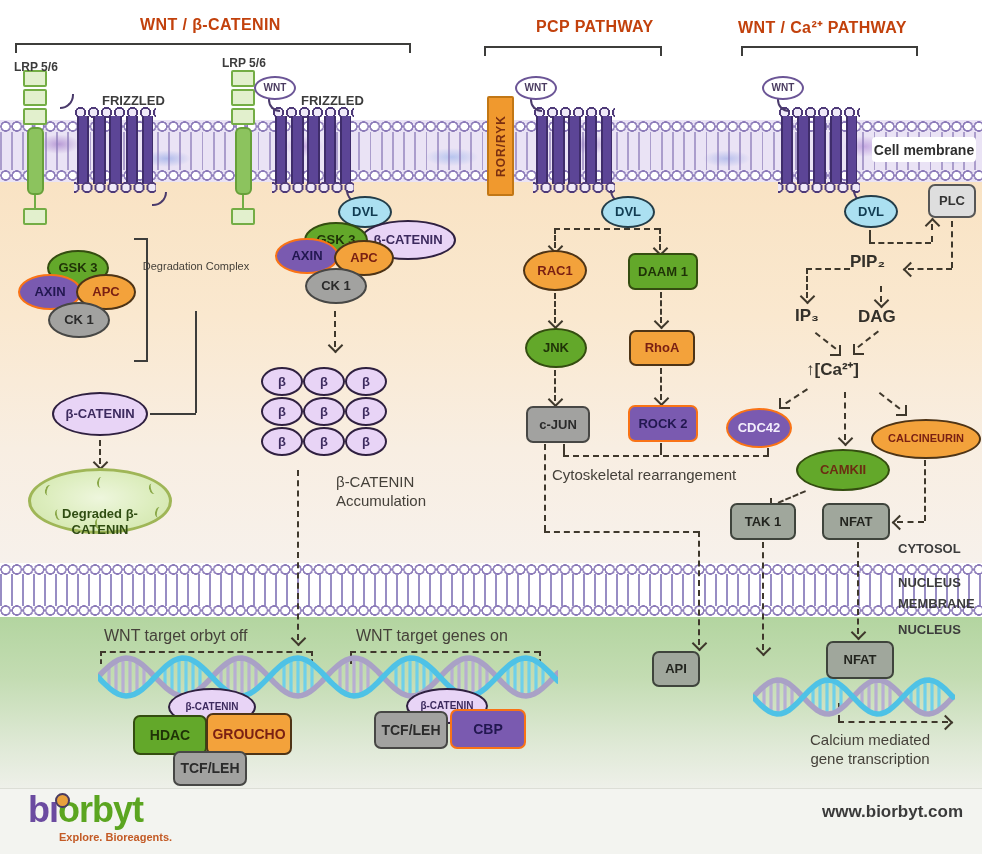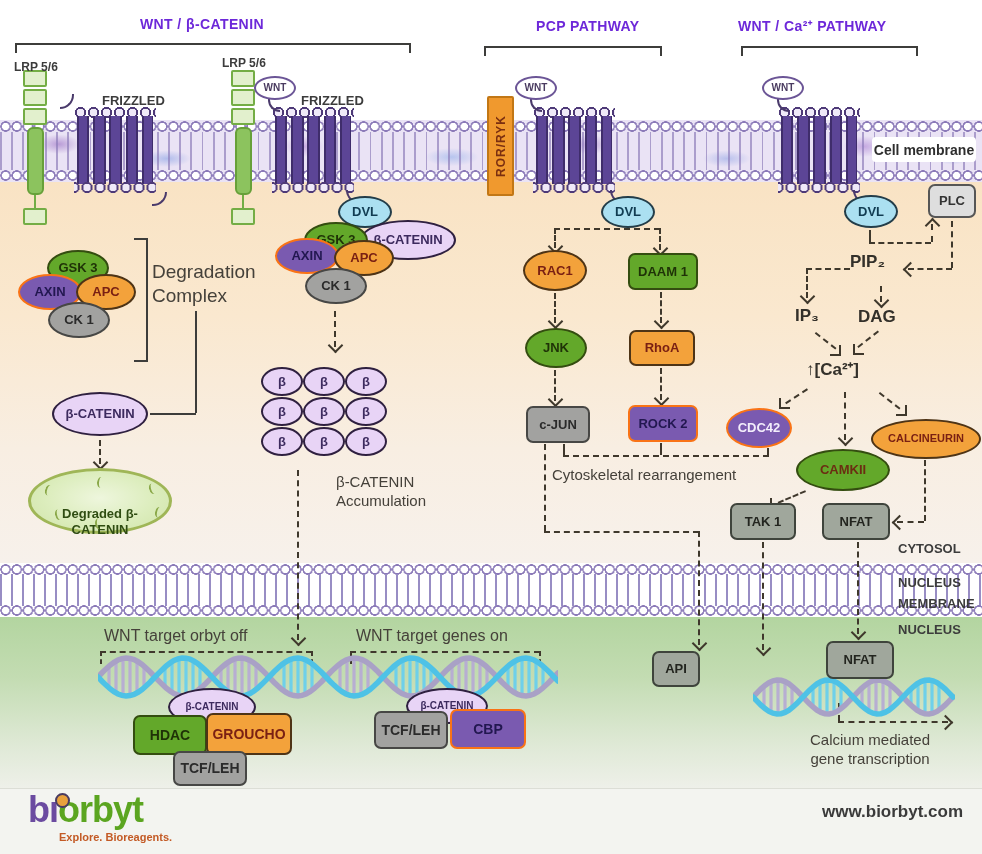--- a/index.html
+++ b/index.html
@@ -49,21 +49,21 @@
   .purple{background:#7a5ab0;border:2px solid #f97316;color:#221750;}
   .purple.wt{color:#f3eefb;}
   .grayn{background:#a2a2a0;border:2px solid #474745;color:#2b2b2b;}
   .grayg{background:#a0a79c;border:2px solid #3f443c;color:#23251f;}
   .lav{background:#e8d4f6;border:2px solid #2f2040;color:#3c2a5e;}
   .cyanf{background:#abe0f1;border:2px solid #233d49;color:#113c52;}
   .whitef{background:#fff;border:2px solid #6b5596;color:#4a3b60;}
   .plcbox{background:#dedede;border:2px solid #565656;color:#333;}
   
   .txt{position:absolute;color:#45413a;font-size:15px;line-height:1.25;z-index:4;}
-  .hdr{position:absolute;color:#6d28d9;font-size:14px;font-weight:bold;letter-spacing:.4px;white-space:nowrap;z-index:4;}
+  .hdr{position:absolute;color:#c2410c;font-size:16px;font-weight:bold;letter-spacing:.4px;white-space:nowrap;z-index:4;}
   .seclab{position:absolute;color:#3c3c3c;font-size:13px;font-weight:bold;z-index:5;}
   .chem{position:absolute;color:#33302a;font-size:17px;font-weight:bold;z-index:4;white-space:nowrap;}
   
   .sv{position:absolute;border-left:2px solid #3d3d3b;z-index:3;}
   .sh{position:absolute;border-top:2px solid #3d3d3b;height:0;z-index:3;}
   .dv{position:absolute;border-left:2.5px dashed #3f382c;z-index:3;}
   .dh{position:absolute;border-top:2.5px dashed #3f382c;height:0;z-index:3;}
   .dgd{position:absolute;border-top:2.5px dashed #3f382c;height:0;transform-origin:0 0;z-index:3;}
   .dv.arr::after{content:"";position:absolute;left:-6.5px;bottom:-4px;width:9px;height:9px;border-right:2.5px solid #3f382c;border-bottom:2.5px solid #3f382c;transform:rotate(45deg);}
   .dv.arr-up::before{content:"";position:absolute;left:-6.5px;top:-4px;width:9px;height:9px;border-right:2.5px solid #3f382c;border-bottom:2.5px solid #3f382c;transform:rotate(-135deg);}
@@ -180,21 +180,21 @@
   <div class="curve" style="left:610px;top:190px;width:12px;height:12px;"></div>
   <div class="curve" style="left:853px;top:190px;width:12px;height:12px;"></div>
 
   <div class="n ell green" style="left:47px;top:250px;width:62px;height:36px;">GSK 3</div>
   <div class="n ell purple" style="left:18px;top:274px;width:64px;height:36px;">AXIN</div>
   <div class="n ell orange" style="left:76px;top:274px;width:60px;height:36px;">APC</div>
   <div class="n ell grayn" style="left:48px;top:302px;width:62px;height:36px;">CK 1</div>
   <div class="sh" style="left:134px;top:238px;width:14px;"></div>
   <div class="sv" style="left:146px;top:238px;height:124px;"></div>
   <div class="sh" style="left:134px;top:360px;width:14px;"></div>
-  <div class="txt" style="left:152px;top:260px;width:112px;font-size:19px;">Degradation Complex</div>
+  <div class="txt" style="left:140px;top:260px;width:112px;font-size:11px;text-align:center;">Degradation Complex</div>
   <div class="sh" style="left:150px;top:413px;width:46px;"></div>
   <div class="sv" style="left:195px;top:311px;height:102px;"></div>
 
   <div class="n ell lav" style="left:52px;top:392px;width:96px;height:44px;">β-CATENIN</div>
   <div class="dv arr" style="left:99px;top:440px;height:24px;"></div>
   <div class="abs blob">
     <span style="width:90px;margin-top:41px;">Degraded β-CATENIN</span>
     <span class="sq" style="left:14px;top:14px;transform:rotate(14deg);"></span>
     <span class="sq" style="left:24px;top:38px;transform:rotate(-12deg);"></span>
     <span class="sq" style="left:118px;top:12px;transform:rotate(-15deg);"></span>

